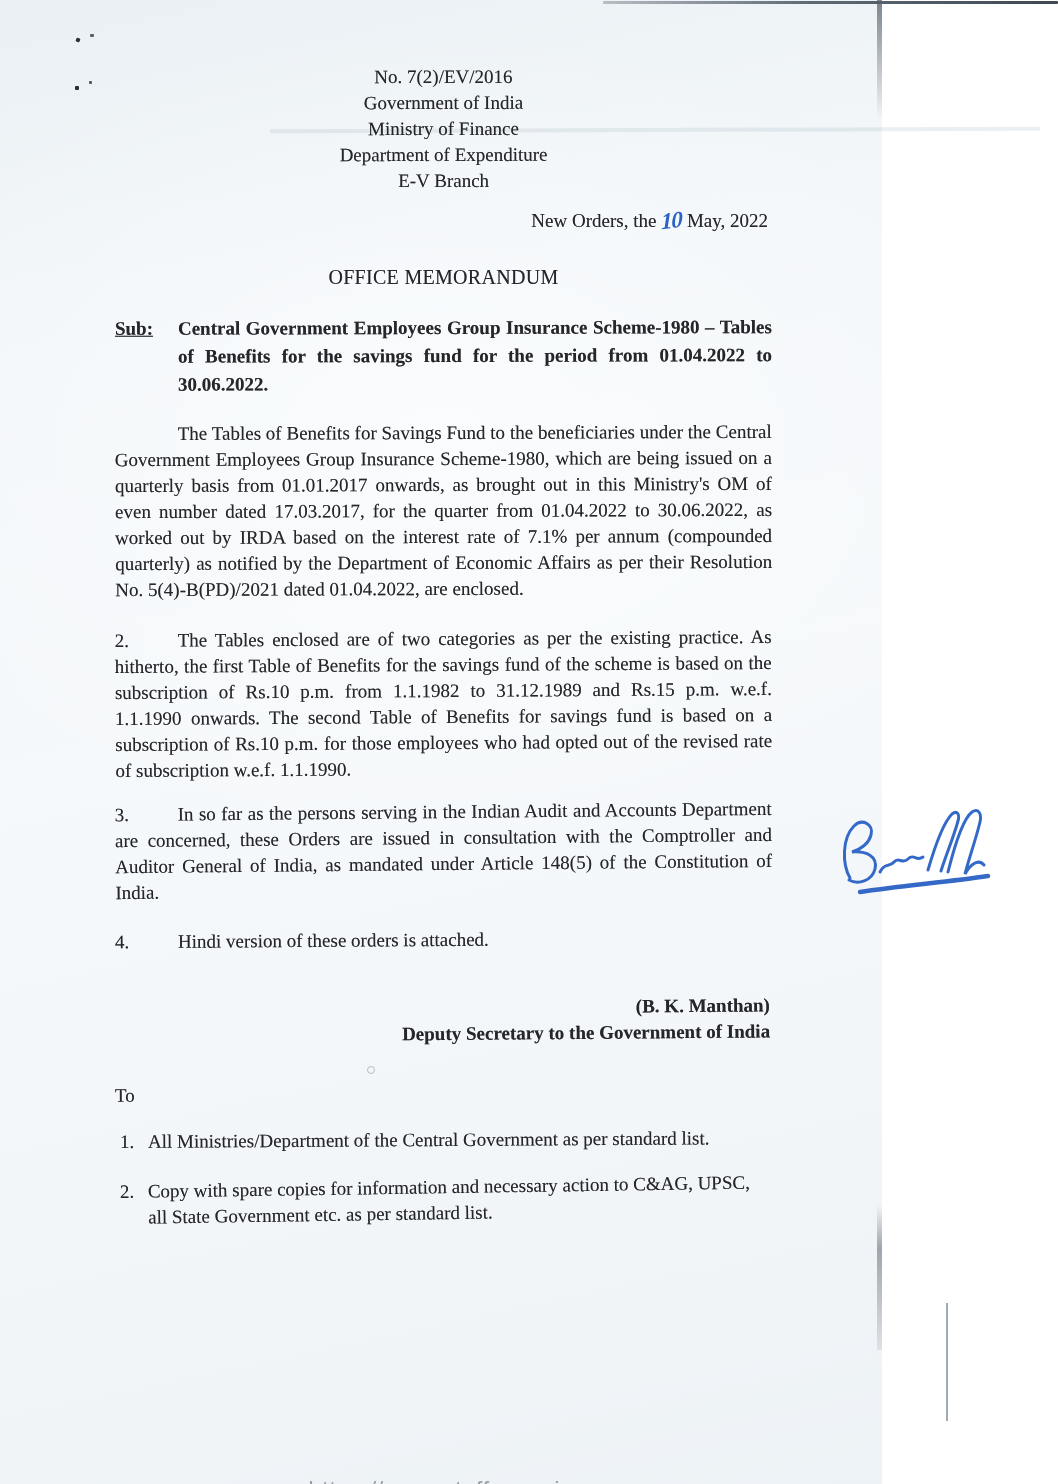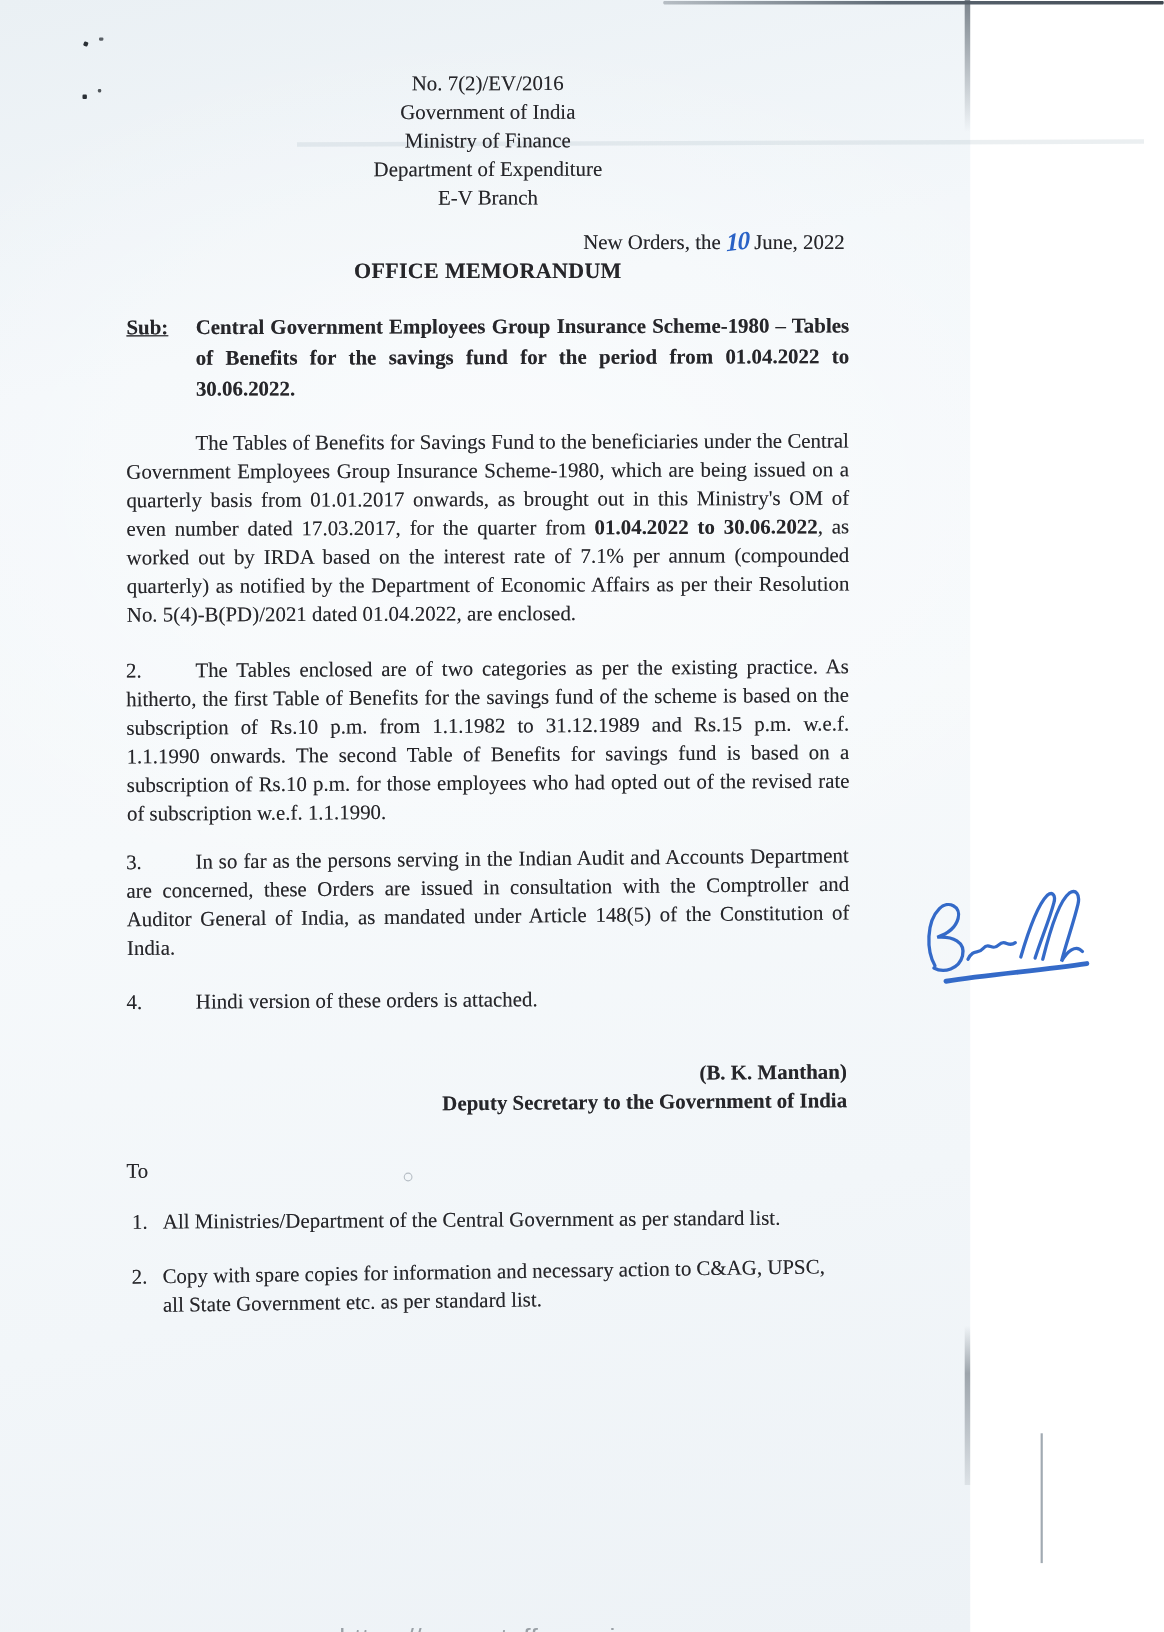--- a/index.html
+++ b/index.html
@@ -16,29 +16,29 @@
     position:absolute;inset:0;
     padding:64px 110px 0 115px;
     box-sizing:border-box;
     text-shadow:0 0 .5px rgba(35,35,40,.45);
   }
   .hdr{ text-align:center; font-size:19px; line-height:26px; transform:rotate(-.12deg); }
   .dateline{ text-align:right; font-size:19px; line-height:26px; margin-top:14px; padding-right:4px; }
   .hand{ display:inline-block; color:#2a62c6; font-weight:bold; font-style:italic;
          font-size:23px; line-height:20px; transform:rotate(-7deg) skewX(-6deg);
          letter-spacing:-1px; position:relative; top:1px; text-shadow:none; }
-  .om-title{ text-align:center; font-weight:bold; font-size:20px; line-height:26px;
-             letter-spacing:.3px; }
+  .om-title{ text-align:center; font-weight:normal; font-size:20px; line-height:26px;
+             margin-top:30px; letter-spacing:.3px; }
   .subject{ display:flex; margin-top:24px; font-weight:bold; font-size:19px;
             line-height:28px; transform:rotate(-.15deg); }
   .subject .lbl{ width:63px; flex:none;text-decoration:underline; }
   .subject .txt{ flex:1; text-align:justify; }
   .bp{ font-size:19px; line-height:26px; text-align:justify; margin:0; }
   .bp .pnum{ display:inline-block; width:63px; }
-  .b{ font-weight:bold; }
+  .b{ font-weight:normal; }
   .mt-p1{ margin-top:22px; transform:rotate(-.2deg); }
   .mt-p2{ margin-top:24px; transform:rotate(-.35deg); }
   .mt-p3{ margin-top:17px; transform:rotate(-.55deg); }
   .mt-p4{ margin-top:24px; transform:rotate(-.4deg); }
   .sig-scribble{ position:absolute; left:828px; top:808px; width:182px; height:106px; }
   .sig-block{ text-align:right; margin-top:42px; font-weight:bold; font-size:19px;
               line-height:26px; transform:rotate(-.45deg); padding-right:2px; }
   .to-label{ font-size:19px; line-height:26px; margin-top:34px; transform:rotate(-.3deg); }
   .dist{ list-style:none; margin:0; padding:0 0 0 5px; font-size:19px; line-height:26px; }
   .dist li{ position:relative; padding-left:28px; text-align:left; }
@@ -86,21 +86,21 @@
   <div class="content">
 
     <div class="hdr">
       <div>No. 7(2)/EV/2016</div>
       <div>Government of India</div>
       <div>Ministry of Finance</div>
       <div>Department of Expenditure</div>
       <div>E-V Branch</div>
     </div>
 
-    <div class="dateline"><span>New Orders, the </span><span class="hand">10</span><span> June, 2022</span></div>
+    <div class="dateline"><span>New Orders, the </span><span class="hand">10</span><span> May, 2022</span></div>
 
     <div class="om-title">OFFICE MEMORANDUM</div>
 
     <div class="subject">
       <span class="lbl">Sub:</span>
       <span class="txt">Central Government Employees Group Insurance Scheme-1980 – Tables of Benefits for the savings fund for the period from 01.04.2022 to 30.06.2022.</span>
     </div>
 
     <p class="bp mt-p1"><span class="pnum"></span><span><span>The Tables of Benefits for Savings Fund to the beneficiaries under the Central Government Employees Group Insurance Scheme-1980, which are being issued on a quarterly basis from 01.01.2017 onwards, as brought out in this Ministry's OM of even number dated 17.03.2017, for the quarter from </span><span class="b">01.04.2022 to 30.06.2022</span><span>, as worked out by IRDA based on the interest rate of 7.1% per annum (compounded quarterly) as notified by the Department of Economic Affairs as per their Resolution No. 5(4)-B(PD)/2021 dated 01.04.2022, are enclosed.</span></span></p>
 

